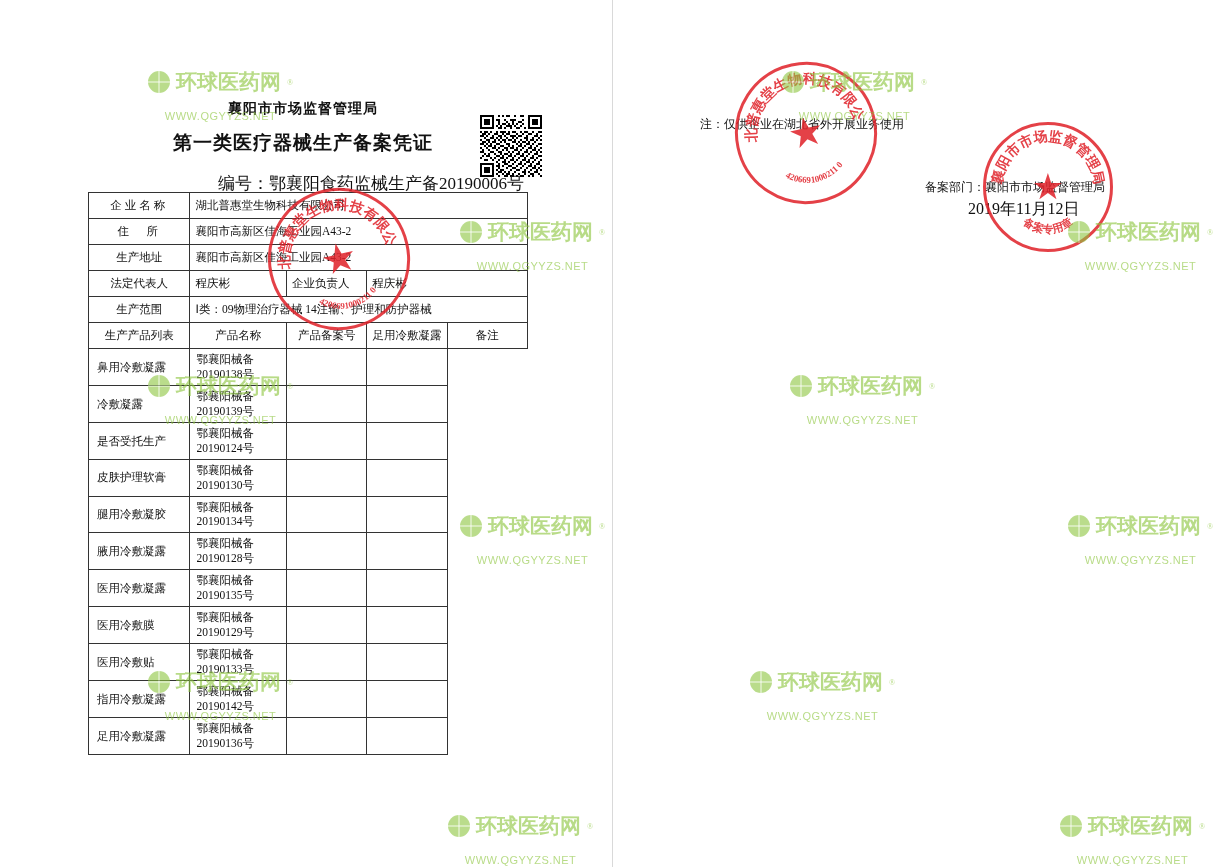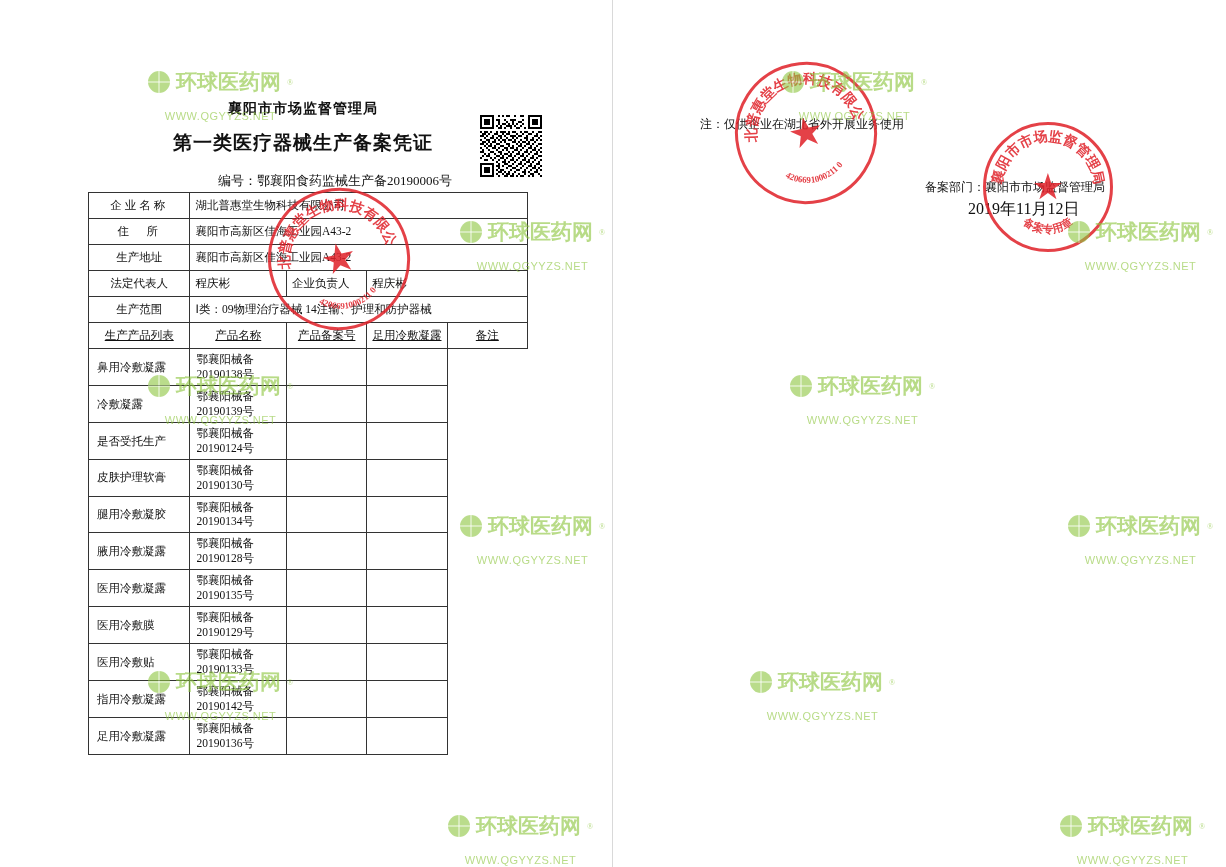--- a/index.html
+++ b/index.html
@@ -51,21 +51,21 @@
     font-size: 19px;
     font-weight: bold;
     letter-spacing: 1px;
     margin-top: 12px;
     margin-left: -10px;
   }
   .cert-number {
     position: absolute;
     left: 130px;
     top: 72px;
-    font-size: 13px;
+    font-size: 17px;
     white-space: nowrap;
   }
 
   
   .qr {
     position: absolute;
     left: 392px;
     top: 15px;
     width: 62px;
     height: 62px;
@@ -98,21 +98,20 @@
   td.label.tight { letter-spacing: 0px; }
   td.value { padding-left: 8px; }
   td.center { }
   .rowlabel-vert {
     width: 86px;
     text-align: center;
   }
   .prod-head td {
     text-align: center;
     height: 21px;
-    text-decoration: underline;
   }
   .col-name  { width: 98px; }
   .col-code  { width: 80px; }
   .col-trust { width: 88px; }
   .col-note  { width: 88px; }
   .prod-row td { height: 34px; }
   .prod-row td.pname { text-align: left; padding-left: 8px; }
   .prod-row td.pcode { text-align: left; padding-left: 6px; line-height: 1.3; }
 
   

